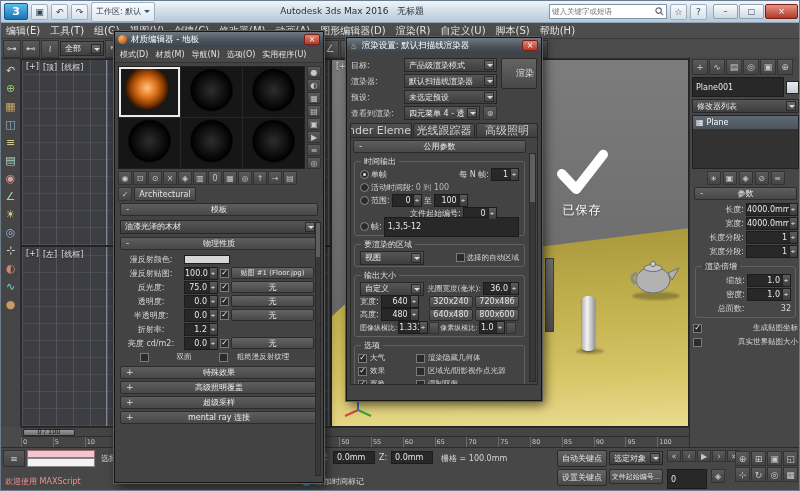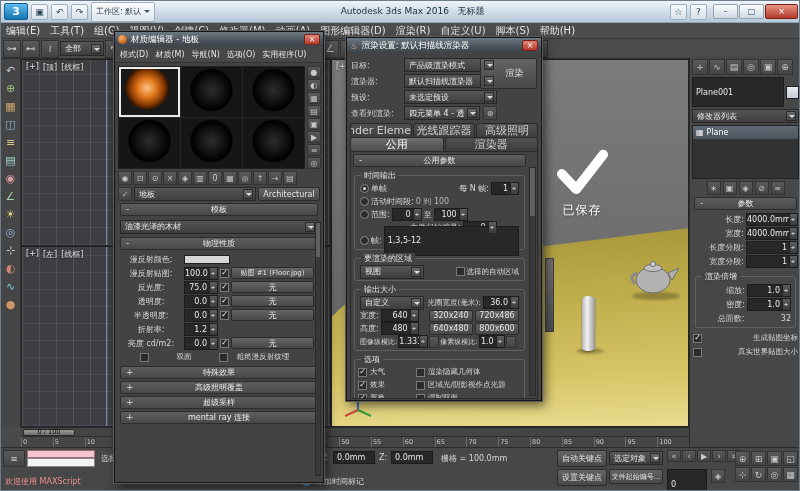--- a/index.html
+++ b/index.html
@@ -6,21 +6,21 @@
   body{background:#2a2a2a;font-family:"DejaVu Sans","Liberation Sans",sans-serif;}
   .screen{position:relative;width:800px;height:491px;background:#4a4a4a;overflow:hidden;color:#d9d9d9;font-size:9px;border:1px solid #6b7c8c;}
 
   
   .icon{display:inline-flex;align-items:center;justify-content:center;background:linear-gradient(#5a5a5a,#444);border:1px solid #333;color:#c9c9c9;flex:none;}
   .i18{width:18px;height:18px;font-size:10px;}
   .i16{width:16px;height:16px;font-size:9px;}
   .i14{width:14px;height:14px;font-size:8px;}
   .i12{width:14px;height:12px;font-size:8px;}
   .lb{font-size:8px;color:#d6d6d6;white-space:nowrap;}
-  .field{display:inline-flex;align-items:center;background:#282828;border:1px solid #1c1c1c;color:#e8e8e8;font-size:8px;height:30px;padding:0 3px;overflow:hidden;}
+  .field{display:inline-flex;align-items:center;background:#282828;border:1px solid #1c1c1c;color:#e8e8e8;font-size:8px;height:20px;padding:0 3px;overflow:hidden;}
   .spin{display:inline-flex;align-items:center;background:#282828;border:1px solid #1c1c1c;color:#e8e8e8;font-size:8px;height:13px;flex:none;}
   .spin>span{flex:1;text-align:right;padding-right:2px;overflow:hidden;white-space:nowrap;}
   .sp{width:8px;height:100%;background:linear-gradient(#5c5c5c,#3c3c3c);border-left:1px solid #222;position:relative;flex:none;}
   .sp::before{content:"";position:absolute;left:1px;top:2px;border:2.5px solid transparent;border-bottom-color:#bbb;}
   .sp::after{content:"";position:absolute;left:1px;bottom:2px;border:2.5px solid transparent;border-top-color:#bbb;}
   .combo{display:inline-flex;align-items:center;background:linear-gradient(#565656,#3e3e3e);border:1px solid #272727;color:#e8e8e8;font-size:8px;height:14px;padding:0 2px 0 4px;overflow:hidden;}
   .combo>span{flex:1;white-space:nowrap;overflow:hidden;}
   .ca{width:10px;height:10px;background:linear-gradient(#6a6a6a,#474747);border:1px solid #2a2a2a;position:relative;flex:none;margin-left:2px;}
   .ca::after{content:"";position:absolute;left:2px;top:3px;border:3px solid transparent;border-top-color:#ddd;}
   .btn{display:inline-flex;align-items:center;justify-content:center;background:linear-gradient(#646464,#484848);border:1px solid #2b2b2b;border-radius:2px;color:#e4e4e4;font-size:8px;white-space:nowrap;overflow:hidden;}
@@ -118,21 +118,21 @@
   .me-scroll{position:absolute;right:2px;top:190px;bottom:6px;width:6px;background:#383838;border:1px solid #2a2a2a;}
   .me-scroll::before{content:"";position:absolute;left:0;right:0;top:0;height:34px;background:#5f5f5f;}
   .merow{display:flex;align-items:center;gap:2px;height:14px;padding:0 6px 0 2px;font-size:8px;}
   .merow .lb{width:62px;text-align:center;flex:none;}
 
   
   .rs{left:345px;top:36px;width:196px;height:364px;}
   .rs-top{position:relative;padding:4px 44px 2px 4px;}
   .rs-toprow{display:flex;align-items:center;gap:3px;height:16px;}
   .rs-toprow .lb{width:50px;flex:none;}
-  .rs-render{position:absolute;right:4px;top:5px;width:57px;height:31px;font-size:9px;padding-left:12px;}
+  .rs-render{position:absolute;right:4px;top:5px;width:36px;height:31px;font-size:9px;padding-left:12px;}
   .rs-tabs{display:flex;gap:1px;padding:0 3px;}
   .rtab{flex:1;height:14px;background:linear-gradient(#505050,#3e3e3e);border:1px solid #292929;border-bottom:none;border-radius:3px 3px 0 0;display:flex;align-items:center;justify-content:center;font-size:11px;color:#cfcfcf;white-space:nowrap;overflow:hidden;}
   .rtab.active{background:linear-gradient(#6e6e6e,#4c4c4c);color:#fff;}
   .rs-content{margin:0 3px 3px;border:1px solid #2a2a2a;background:#434343;height:248px;overflow:hidden;position:relative;padding-right:9px;}
   .rs-scroll{position:absolute;right:1px;top:15px;bottom:2px;width:7px;background:#383838;border:1px solid #2a2a2a;}
   .rs-scroll::before{content:"";position:absolute;left:0;right:0;top:0;height:48px;background:#606060;}
   .opt2{display:grid;grid-template-columns:58px 1fr;row-gap:1px;}
   .optitem{display:flex;align-items:center;gap:3px;height:12px;font-size:7.5px;white-space:nowrap;overflow:hidden;}
 </style>
 </head>
@@ -144,20 +144,27 @@
     <div class="applogo">3</div>
     <span class="q16">▣</span>
     <span class="q16">↶</span>
     <span class="q16">↷</span>
     <div class="wscombo">
       <span>工作区: 默认</span>
         <i class="wsarrow"></i>
     </div>
     <div class="tb-title">
       <span>Autodesk 3ds Max 2016</span>&nbsp;&nbsp;&nbsp;<span>无标题</span>
+    </div>
+    <div class="searchbox">
+      <input placeholder="键入关键字或短语" style="">
+      <svg width="9" height="9" viewBox="0 0 10 10">
+          <circle cx="4" cy="4" r="3" fill="none" stroke="#667" stroke-width="1.3"></circle>
+          <line x1="6.5" y1="6.5" x2="9" y2="9" stroke="#667" stroke-width="1.3"></line>
+        </svg>
     </div>
     <span class="q16">☆</span>
     <span class="q16">?</span>
     <div class="winbtns">
       <span class="wb">–</span>
       <span class="wb">□</span>
       <span class="wb close">×</span>
     </div>
   </div>
 
@@ -464,24 +471,20 @@
           <span class="icon i14">▥</span>
           <span class="icon i14">0</span>
           <span class="icon i14">▦</span>
           <span class="icon i14">◎</span>
           <span class="icon i14">↑</span>
           <span class="icon i14">→</span>
           <span class="icon i14">▤</span>
         </div>
       <div class="cp-row">
         <span class="icon i14">✓</span>
-        <span class="combo" style="flex:1">
-            <span>地板</span>
-            <i class="ca"></i>
-          </span>
         <span class="btn" style="width:62px;height:14px">Architectural</span>
       </div>
       <div class="rollout open">
           <span>模板</span>
         </div>
       <div class="row" style="height:17px">
         <span class="combo" style="flex:1">
             <span>油漆光泽的木材</span>
             <i class="ca"></i>
           </span>
@@ -597,24 +600,20 @@
             <i class="ca"></i>
           </span>
         <span class="icon i14">⊛</span>
       </div>
     </div>
     <div class="rs-tabs">
         <span class="rtab">Render Elements</span>
         <span class="rtab">光线跟踪器</span>
         <span class="rtab">高级照明</span>
       </div>
-    <div class="rs-tabs">
-      <span class="rtab active">公用</span>
-      <span class="rtab">渲染器</span>
-    </div>
     <div class="rs-content">
       <div class="rollout open">
           <span>公用参数</span>
         </div>
       <div class="group">
         <span class="glabel">时间输出</span>
         <div class="row">
           <span class="radio on"></span>
           <span class="lb">单帧</span>
           <span style="flex:1"></span>

